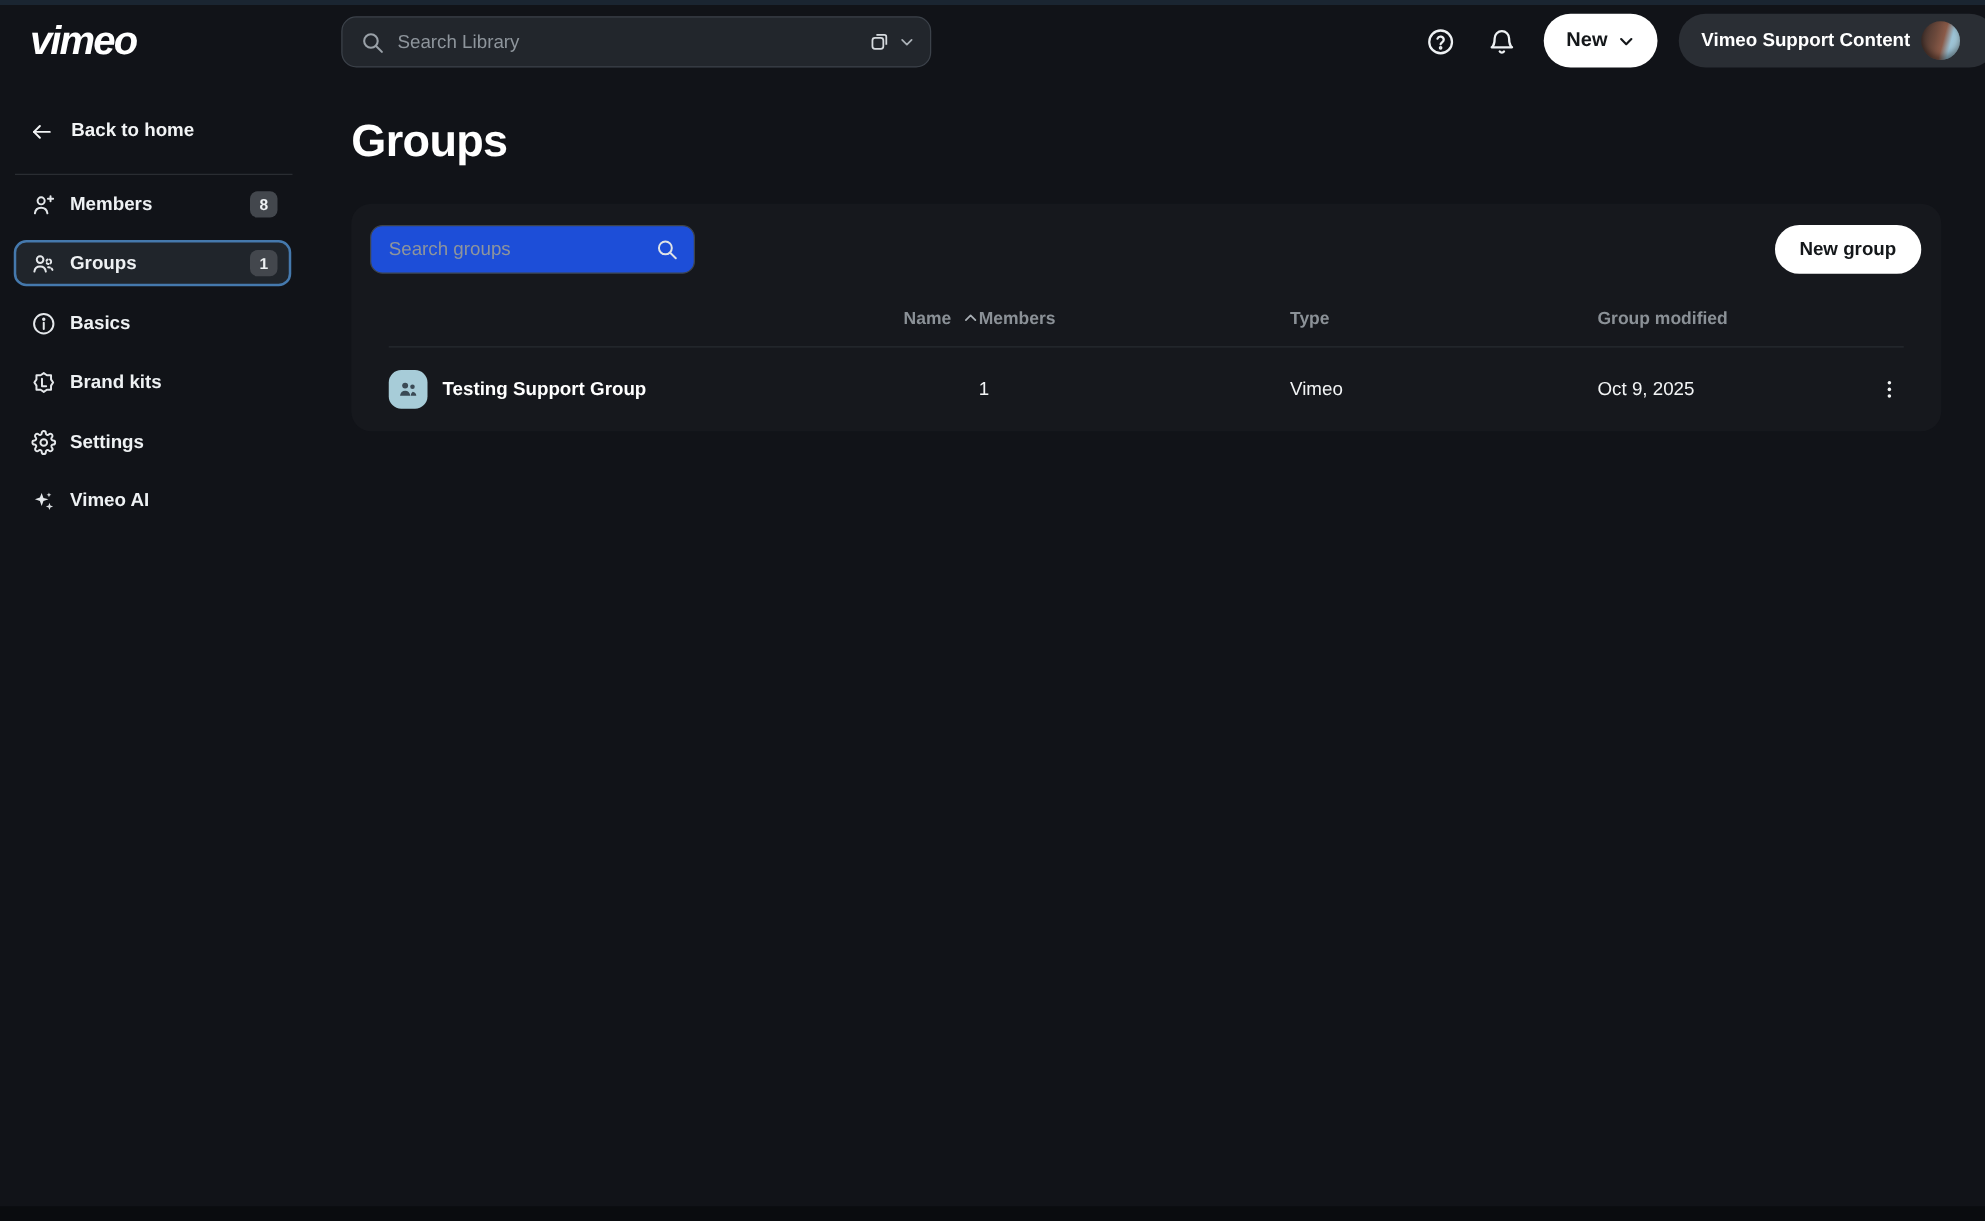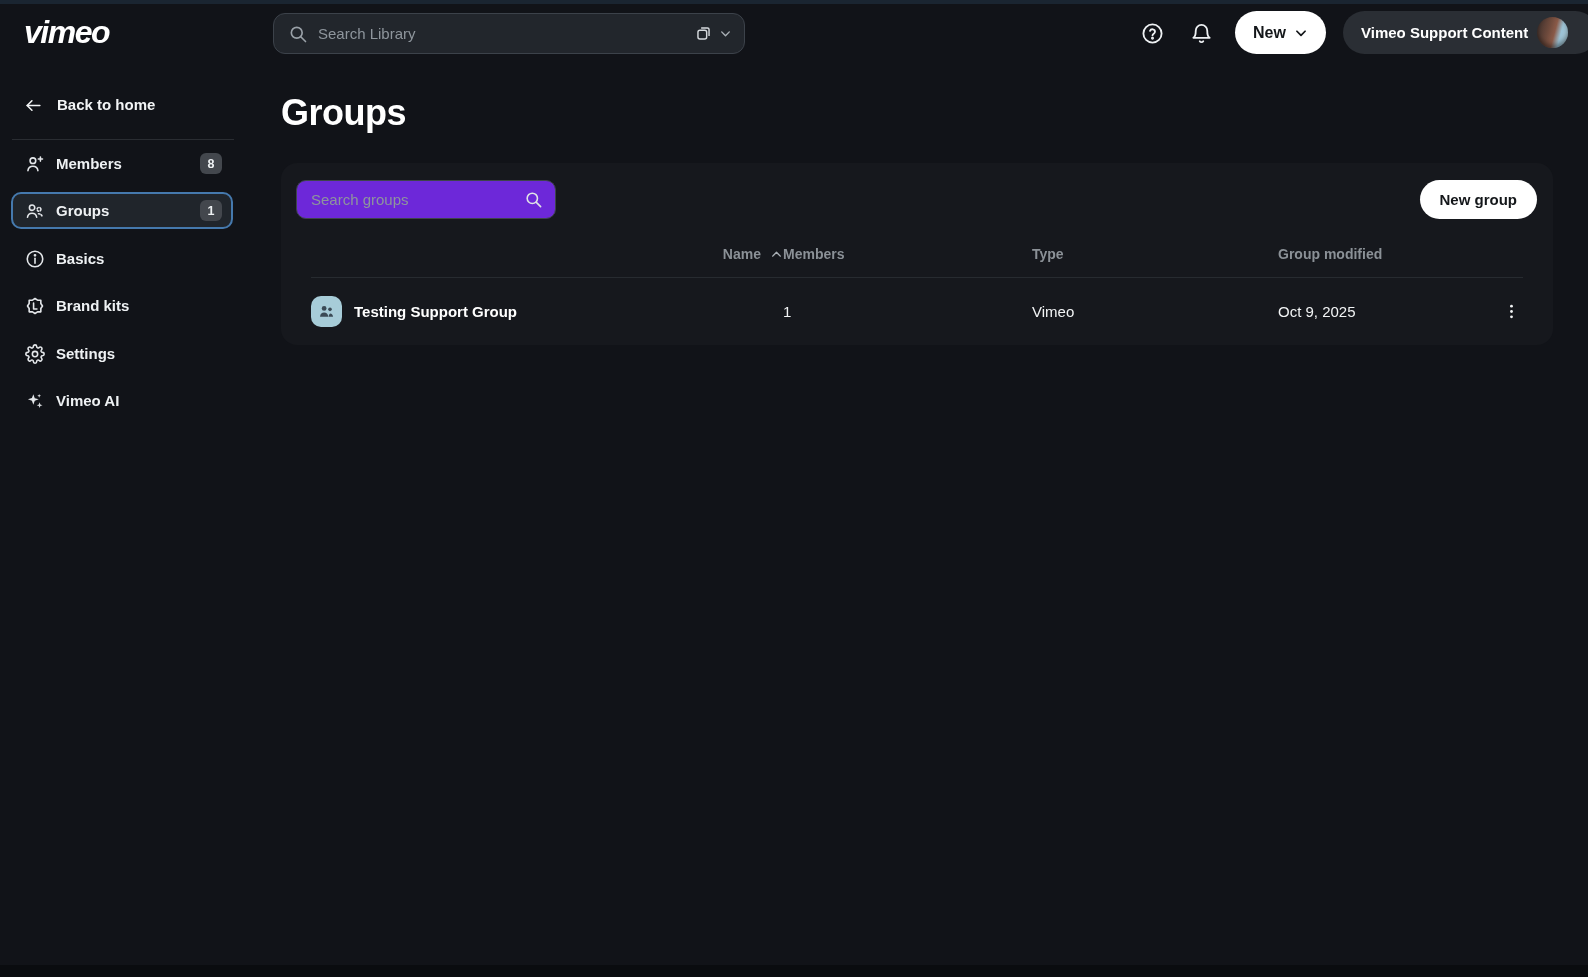--- a/index.html
+++ b/index.html
@@ -88,21 +88,21 @@
   .page-title {
     position:absolute; left:281px; top:92px;
     font-size:36px; font-weight:800; letter-spacing:-0.5px; color:#ffffff;
   }
   .card {
     position:absolute; left:281px; top:163px; width:1272px; height:182px;
     background:#16181d; border-radius:16px;
   }
   .grp-search {
     position:absolute; left:15px; top:17px; width:260px; height:39px;
-    background:#6d28d9; border:1px solid #3e444b; border-radius:10px;
+    background:#1d4ed8; border:1px solid #3e444b; border-radius:10px;
     display:flex; align-items:center; padding:0 12px 0 14px;
   }
   .grp-search input {
     flex:1; min-width:0; background:transparent; border:none; outline:none;
     color:#e8eaec; font-size:15px; font-family:inherit;
   }
   .grp-search input::placeholder { color:#8e959c; }
   .grp-search svg { width:19px; height:19px; color:#dfe3e6; flex:0 0 auto; cursor:pointer; }
 
   .new-group-btn {

